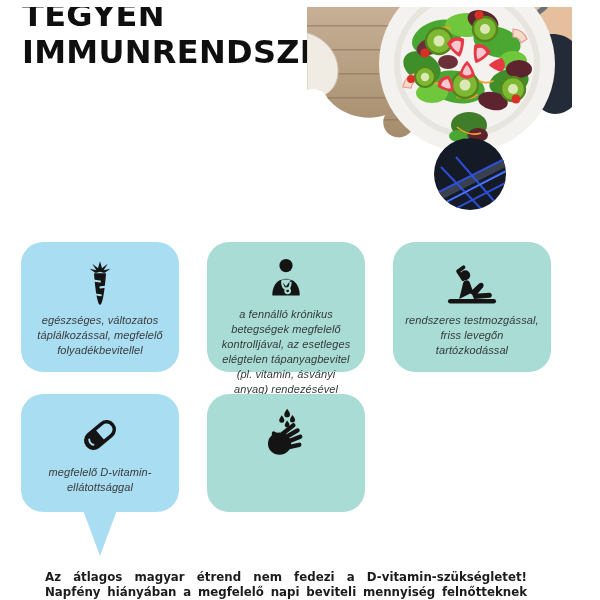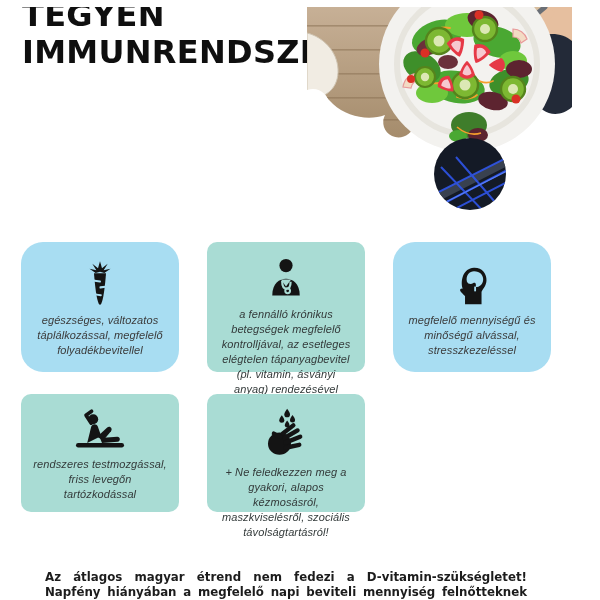--- a/index.html
+++ b/index.html
@@ -23,21 +23,21 @@
     position:absolute;top:235px;left:21px;right:21px;
     display:grid;grid-template-columns:repeat(3,1fr);
     grid-template-rows:130px 118px;gap:22px 28px;font-style:italic;
   }
   .box{
     border-radius:22px;display:flex;flex-direction:column;align-items:center;
     justify-content:flex-start;padding:14px 11px 10px;box-sizing:border-box;
     position:relative;
   }
   .box--blue{background:#a8ddf2;}
-  .box--teal{background:#a9dcd4;border-radius:10px;}
+  .box--teal{background:#a9dcd4;}
   .box--bubble::after{
     content:"";position:absolute;left:50%;bottom:-44px;transform:translateX(-50%);
     width:0;height:0;border-left:17px solid transparent;border-right:17px solid transparent;
     border-top:46px solid #a8ddf2;
   }
   .box .icon{height:50px;display:flex;align-items:flex-end;justify-content:center;margin-bottom:7px;}
   .box .icon svg{display:block;}
   .box-text{
     font-size:11px;line-height:1.36;color:#3b3b3b;text-align:center;
     white-space:pre-line;letter-spacing:.1px;
@@ -219,63 +219,65 @@
           <circle cx="12" cy="5.2" r="3.6" fill="#141414"></circle>
           <path d="M4.5 21.5 C4.5 14.8 8.5 12.4 12 12.4 C15.5 12.4 19.5 14.8 19.5 21.5 Z" fill="#141414"></path>
           <path d="M9.2 12.8 L12 16.6 L14.8 12.8 Z" fill="#a9dcd4"></path>
           <path d="M9.9 13.6 C9.9 16.4 10.7 17.8 12.3 17.8 C13.9 17.8 14.5 16.2 14.5 14" stroke="#a9dcd4" stroke-width="1.2" fill="none"></path>
           <circle cx="12.9" cy="19" r="1.3" fill="none" stroke="#a9dcd4" stroke-width="1.1"></circle>
         </svg>
       </span>
       <span class="box-text">a fennálló krónikus betegségek megfelelő kontrolljával, az esetleges elégtelen tápanyagbevitel (pl. vitamin, ásványi anyag) rendezésével</span>
     </div>
 
-    <div class="box box--blue">
-      <span class="icon">
-        <svg width="44" height="44" viewBox="0 0 24 24">
-          <path d="M8.2 23 L8.2 18.6 C6.8 17.2 5.3 15.8 5.5 15.1 C5.7 14.6 6.5 14.7 6.9 14.5 C5.5 10.3 7.2 3.4 13 3.2 C17.6 3 20.1 6.6 19.9 10.2 C19.7 13.4 17.6 14.8 17.2 16.4 L17.2 23 Z" fill="#141414"></path>
-          <path d="M9.2 10.6 C8.5 7.2 10.7 5 13.1 5 C16.4 5 18.3 7.2 18.1 9.8 C17.9 12.3 16 13.7 14.1 13.7 L14.1 12.3 C14.1 11.3 13.3 11.1 12.7 11.5 C11.5 12.4 9.7 12 9.2 10.6 Z" fill="#a8ddf2"></path>
-          <rect x="13.2" y="13.4" width="1" height="2.6" fill="#a8ddf2"></rect>
-        </svg>
-      </span>
-      <span class="box-text">megfelelő mennyiségű és minőségű alvással, stresszkezeléssel</span>
-    </div>
 
     <div class="box box--teal">
       <span class="icon">
         <svg width="52" height="42" viewBox="0 0 26 21">
           <rect x="1" y="17.5" width="24" height="2.2" rx="1.1" fill="#141414"></rect>
           <circle cx="9.6" cy="5.6" r="2.5" fill="#141414"></circle>
           <path d="M8.6 7.6 L6 3.6 L8.8 1.6" stroke="#141414" stroke-width="1.8" fill="none" stroke-linecap="round" stroke-linejoin="round"></path>
           <path d="M6.6 17.5 L8.6 9.4 C9 7.8 11.3 7.7 11.9 9.3 L13.6 14 Z" fill="#141414"></path>
           <path d="M11.6 14.4 L16.6 9.8 C17.9 8.7 19.5 10.3 18.5 11.6 L14.6 16.2 Z" fill="#141414"></path>
           <path d="M13 15 L21.6 14.4 C23.2 14.3 23.4 16.7 21.8 16.9 L14 17.5 Z" fill="#141414"></path>
         </svg>
       </span>
       <span class="box-text">rendszeres testmozgással, friss levegőn tartózkodással</span>
     </div>
 
+    <div class="box box--blue box--bubble">
+      <span class="icon">
+        <svg width="46" height="46" viewBox="0 0 24 24">
+          <g transform="rotate(-40 12 12)">
+            <rect x="3.5" y="8" width="17" height="8" rx="4" ry="4" fill="none" stroke="#141414" stroke-width="1.8"></rect>
+            <path d="M7.5 8 H12 V16 H7.5 A4 4 0 0 1 3.5 12 A4 4 0 0 1 7.5 8 Z" fill="#141414"></path>
+            <path d="M6.2 10.2 C5.4 10.8 5.3 13 6.1 13.7" stroke="#a8ddf2" stroke-width="1" fill="none" stroke-linecap="round"></path>
+          </g>
+        </svg>
+      </span>
+      <span class="box-text">megfelelő D-vitamin-
+ellátottsággal</span>
+    </div>
 
     <div class="box box--teal">
       <span class="icon">
         <svg width="46" height="50" viewBox="0 0 24 26">
           <g fill="#141414">
             <path transform="translate(12.6,2.2) scale(0.62)" d="M0 -3 C1.8 -0.6 2.4 0.8 2.4 1.8 A2.4 2.4 0 1 1 -2.4 1.8 C-2.4 0.8 -1.8 -0.6 0 -3 Z"></path>
             <path transform="translate(9.8,5.4) scale(0.55)" d="M0 -3 C1.8 -0.6 2.4 0.8 2.4 1.8 A2.4 2.4 0 1 1 -2.4 1.8 C-2.4 0.8 -1.8 -0.6 0 -3 Z"></path>
             <path transform="translate(15.4,5.2) scale(0.55)" d="M0 -3 C1.8 -0.6 2.4 0.8 2.4 1.8 A2.4 2.4 0 1 1 -2.4 1.8 C-2.4 0.8 -1.8 -0.6 0 -3 Z"></path>
             <path transform="translate(12.6,8) scale(0.5)" d="M0 -3 C1.8 -0.6 2.4 0.8 2.4 1.8 A2.4 2.4 0 1 1 -2.4 1.8 C-2.4 0.8 -1.8 -0.6 0 -3 Z"></path>
             <ellipse cx="8.6" cy="18.6" rx="6" ry="5.8"></ellipse>
             <rect x="8.6" y="13.2" width="9.4" height="2.3" rx="1.15" transform="rotate(-38 8.6 13.2)"></rect>
             <rect x="9.6" y="15.2" width="10.2" height="2.3" rx="1.15" transform="rotate(-30 9.6 15.2)"></rect>
             <rect x="10.2" y="17.4" width="10.6" height="2.3" rx="1.15" transform="rotate(-22 10.2 17.4)"></rect>
             <rect x="10.4" y="19.8" width="9.6" height="2.3" rx="1.15" transform="rotate(-12 10.4 19.8)"></rect>
             <rect x="5.2" y="11.8" width="6" height="2.2" rx="1.1" transform="rotate(28 5.2 11.8)"></rect>
           </g>
         </svg>
       </span>
-      <span class="box-text">+ Ne feledkezzen meg a gyakori, alapos kézmosásról, maszkviselésről, szociális távolságtartásról!</span>
     </div>
 
   </div>
 
   <p class="footer-note">Az átlagos magyar étrend nem fedezi a D-vitamin-szükségletet! Napfény hiányában a megfelelő napi beviteli mennyiség felnőtteknek és gyermekeknek 15 µg (600 NE)/nap, 7-11 hónapos csecsemőknek 10 µg (400 NE)/nap. Napfény jelenlétében, a bőr D-vitamin-szintézise mellett, az étrendi D-vitamin-igény kisebb, akár nulla is lehet.</p>
 
 </div>
 
 </body></html>

